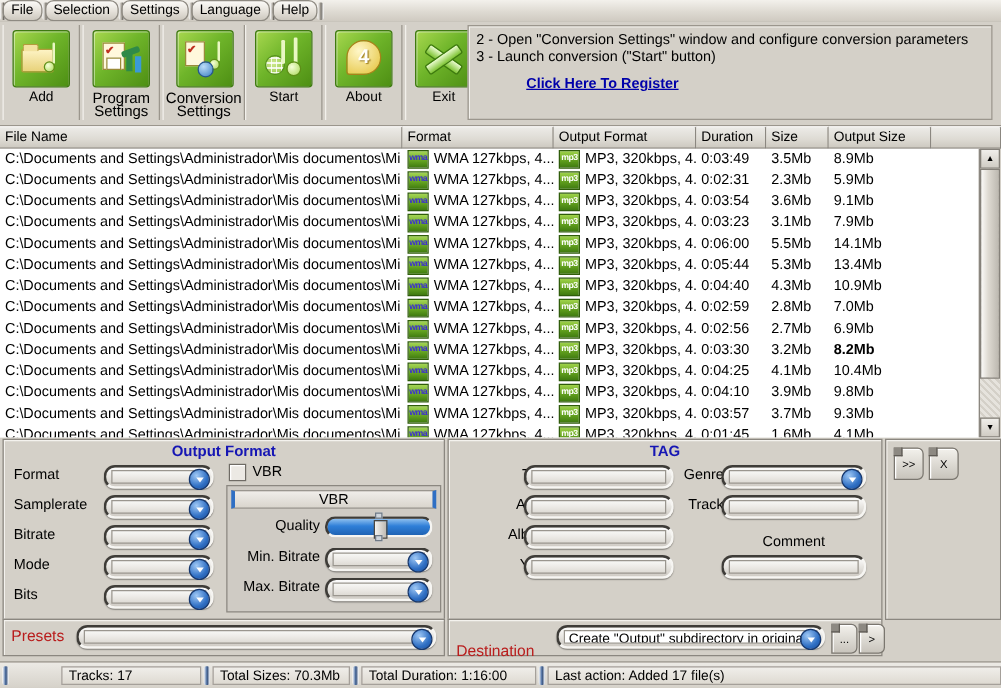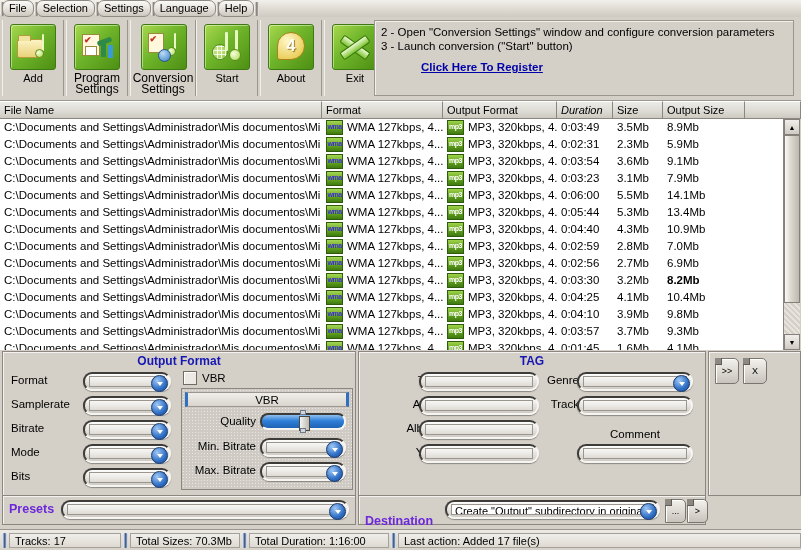--- a/index.html
+++ b/index.html
@@ -264,21 +264,21 @@
   .slider .thumb {
     position:absolute; top:1px; width:9px; height:13px;
     background: linear-gradient(to right,#f4f3f0,#bdb9b2);
     border:1px solid #4a4843;
   }
   .slider .tickT, .slider .tickB {
     position:absolute; width:4px;height:3px;background:#cfd6dd;border:1px solid #6f7a86;
   }
 
   
-  .bar-label { color:#6d28d9; font-weight:bold; font-size:12.5px; }
+  .bar-label { color:#b91c1c; font-weight:normal; font-size:12.5px; }
 
   .smallbtn {
     width:19px;height:22px;
     background: linear-gradient(to bottom,#f3f1ec,#c8c4bc);
     border:1px solid #7a766f;
     border-radius: 0 5px 5px 0;
     position:relative;
     display:flex;align-items:center;justify-content:center;
     font-size:9px;
     box-shadow: inset 1px 1px 0 #fff;
@@ -389,21 +389,21 @@
       <div class="line">3 - Launch conversion ("Start" button)</div>
       <div class="reg-link">Click Here To Register</div>
     </div>
   </div>
 
   <div class="list-wrap">
     <div class="list-header">
       <div class="hcell" style="width:322px;">File Name</div>
       <div class="hcell" style="width:121px;">Format</div>
       <div class="hcell" style="width:114px;">Output Format</div>
-      <div class="hcell" style="width:56px;font-style:italic;">Duration</div>
+      <div class="hcell" style="width:56px;">Duration</div>
       <div class="hcell" style="width:50px;">Size</div>
       <div class="hcell" style="width:82px;">Output Size</div>
       <div class="hcell" style="width:56px;"></div>
     </div>
 
     <div class="rows" id="rows-container">
         <div class="row">
           <div class="cell" style="width: 322px;">C:\Documents and Settings\Administrador\Mis documentos\Mi ...</div>
           <div class="cell cellflex" style="width: 121px;">
             <span class="fmt-ico wma">wma</span>
@@ -738,21 +738,21 @@
     <div class="smallbtn" style="position:absolute;left:6px;top:6px;width:22px;height:24px;">
         <span>&gt;&gt;</span>
       </div>
     <div class="smallbtn" style="position:absolute;left:34px;top:6px;width:22px;height:24px;">
         <span>X</span>
       </div>
   </div>
 
   <div class="statusbar">
     <div class="sb-sep"></div>
-    <div class="sb-cell" style="width:112px;">Tracks: 17</div>
+    <div class="sb-cell" style="width:112px;margin-left:40px;">Tracks: 17</div>
     <div class="sb-sep"></div>
     <div class="sb-cell" style="width:110px;">Total Sizes: 70.3Mb</div>
     <div class="sb-sep"></div>
     <div class="sb-cell" style="width:140px;">Total Duration: 1:16:00</div>
     <div class="sb-sep"></div>
     <div class="sb-cell" style="flex:1;">Last action: Added 17 file(s)</div>
   </div>
 
 </div>
 

